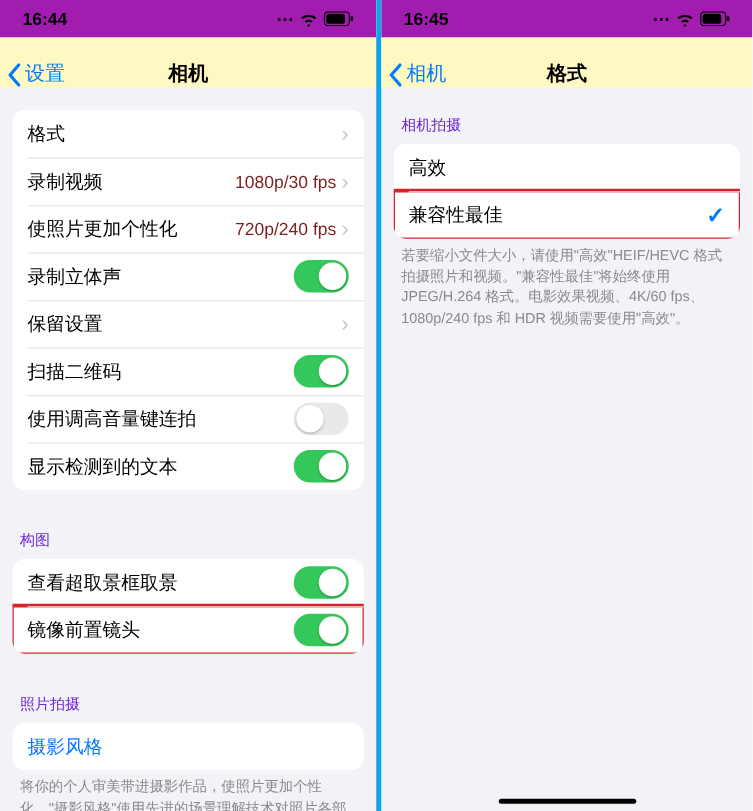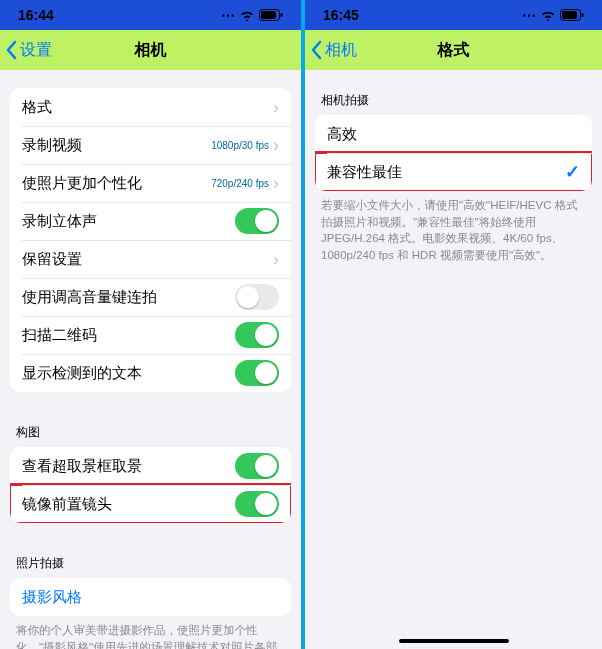--- a/index.html
+++ b/index.html
@@ -1,40 +1,40 @@
 <!DOCTYPE html>
 <html><head>
 <meta charset="utf-8">
 <style>
   * { box-sizing: border-box; margin: 0; padding: 0; }
   body { font-family: -apple-system, "Helvetica Neue", Arial, sans-serif; background: #fff; width: 602px; height: 649px; display: flex; }
   .phone { width: 301px; height: 649px; background: #f2f2f7; display: flex; flex-direction: column; overflow: hidden; position: relative; }
   .phone + .phone { border-left: 4px solid #0ea5e9; }
 
-  .statusbar { height: 30px; display: flex; align-items: center; justify-content: space-between; padding: 0 18px; font-size: 14px; font-weight: 600; background: #1d4ed8; }
+  .statusbar { height: 30px; display: flex; align-items: center; justify-content: space-between; padding: 0 18px; font-size: 14px; font-weight: 600; background: #a21caf; }
   .statusbar .rt { display: flex; align-items: center; gap: 4px; }
 
-  .navbar { height: 40px; display: flex; align-items: center; position: relative; background: #bef264; }
+  .navbar { height: 40px; display: flex; align-items: flex-end; position: relative; background: #fef9c3; }
   .navbar .back { display: flex; align-items: center; color: #007aff; font-size: 16px; padding-left: 6px; cursor: pointer; }
   .navbar .title { position: absolute; left: 0; right: 0; text-align: center; font-size: 16px; font-weight: 600; pointer-events: none; }
 
   .content { flex: 1; overflow: hidden; }
 
   .group { margin-top: 28px; }
   .group.first { margin-top: 18px; }
-  .group-header { font-size: 12px; color: #000000; padding: 4px 16px 6px; }
+  .group-header { font-size: 12px; color: #6d28d9; padding: 4px 16px 6px; }
   .group-footer { font-size: 11.5px; color: #8a8a8e; padding: 6px 16px 0; line-height: 1.45; }
 
   .list { background: #fff; border-radius: 10px; margin: 0 10px; overflow: hidden; }
   .row { position: relative; display: flex; align-items: center; min-height: 38px; padding: 0 12px; }
   .row + .row::before { content: ""; position: absolute; top: 0; left: 12px; right: 0; height: 1px; background: #e5e5ea; }
   .row .label { flex: 0 0 auto; font-size: 15px; color: #000; }
   .row .label.link { color: #007aff; }
   .row .spacer { flex: 1; }
-  .row .detail { font-size: 10px; color: #0369a1; margin-right: 4px; }
+  .row .detail { font-size: 14px; color: #7f1d1d; margin-right: 4px; }
   .row .chev { color: #c7c7cc; font-size: 18px; line-height: 1; }
   .row.highlight { outline: 3px solid #d6252a; outline-offset: -1px; }
 
   .switch { width: 44px; height: 26px; border-radius: 13px; position: relative; background: #e9e9ea; flex: 0 0 auto; }
   .switch.on { background: #34c759; }
   .switch .knob { position: absolute; top: 2px; width: 22px; height: 22px; border-radius: 11px; background: #fff; box-shadow: 0 1px 2px rgba(0,0,0,.25); left: 2px; transition: none; }
   .switch.on .knob { left: 20px; }
 
   .checkmark { color: #007aff; font-size: 18px; font-weight: 600; }
 
@@ -101,30 +101,30 @@
           <span class="switch on">
               <span class="knob"></span>
             </span>
         </div>
         <div class="row">
           <span class="label">保留设置</span>
           <span class="spacer"></span>
           <span class="chev">›</span>
         </div>
         <div class="row">
+          <span class="label">扫描二维码</span>
+          <span class="spacer"></span>
+          <span class="switch on">
+              <span class="knob"></span>
+            </span>
+        </div>
+        <div class="row">
           <span class="label">使用调高音量键连拍</span>
           <span class="spacer"></span>
           <span class="switch">
-              <span class="knob"></span>
-            </span>
-        </div>
-        <div class="row">
-          <span class="label">扫描二维码</span>
-          <span class="spacer"></span>
-          <span class="switch on">
               <span class="knob"></span>
             </span>
         </div>
         <div class="row">
           <span class="label">显示检测到的文本</span>
           <span class="spacer"></span>
           <span class="switch on">
               <span class="knob"></span>
             </span>
         </div>

